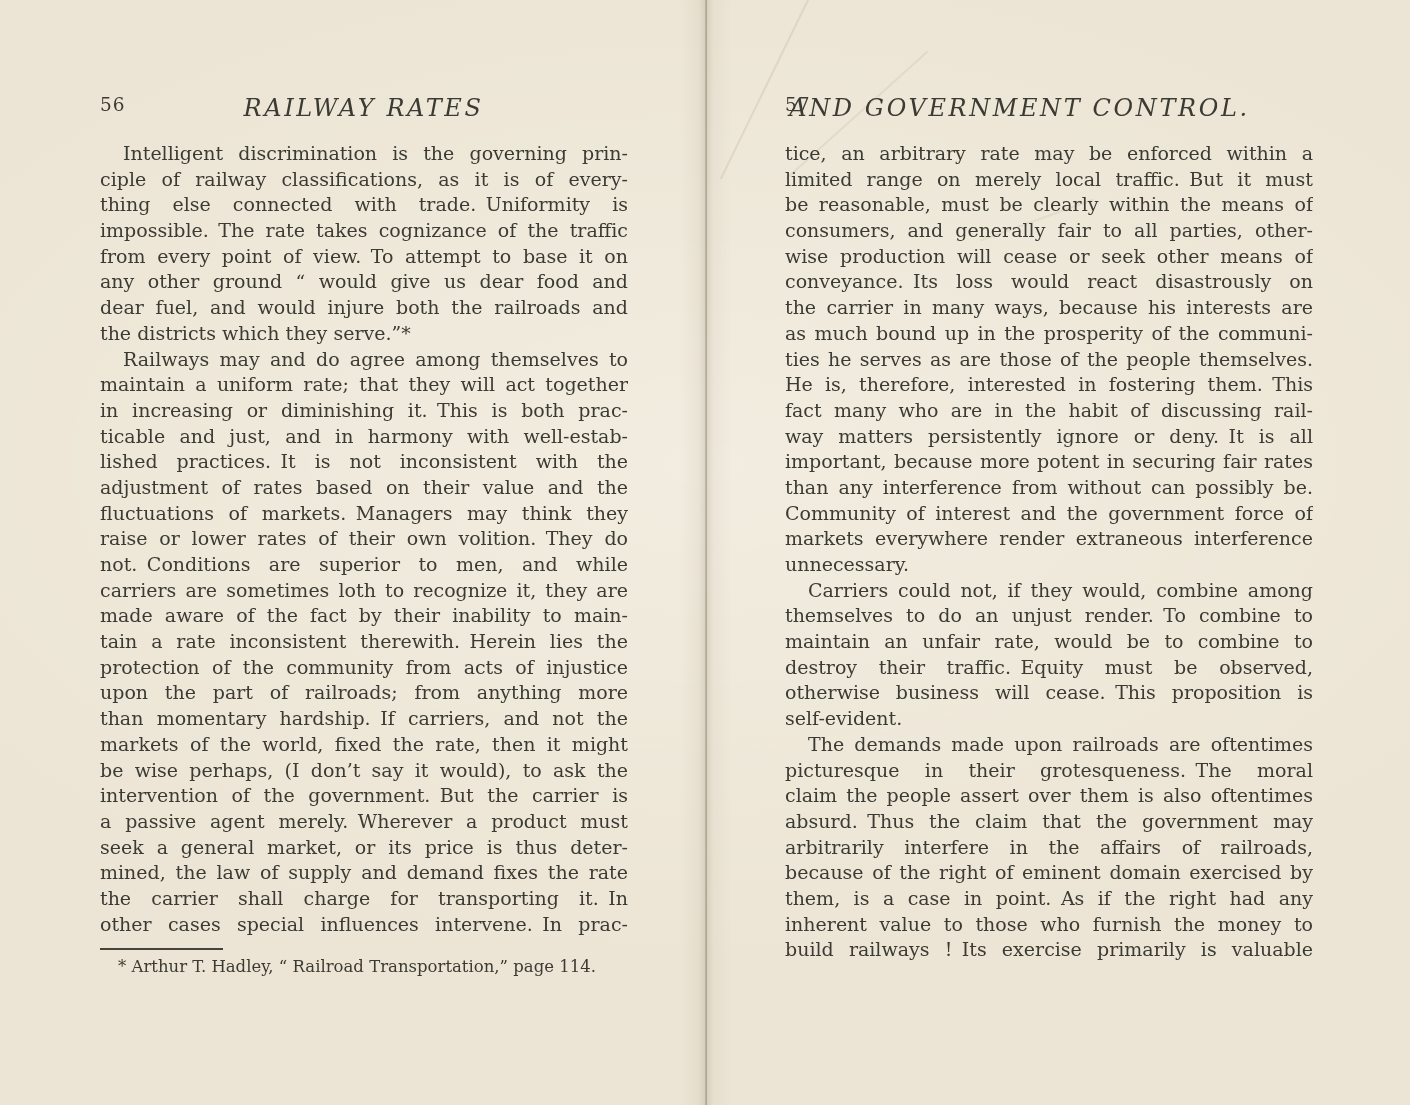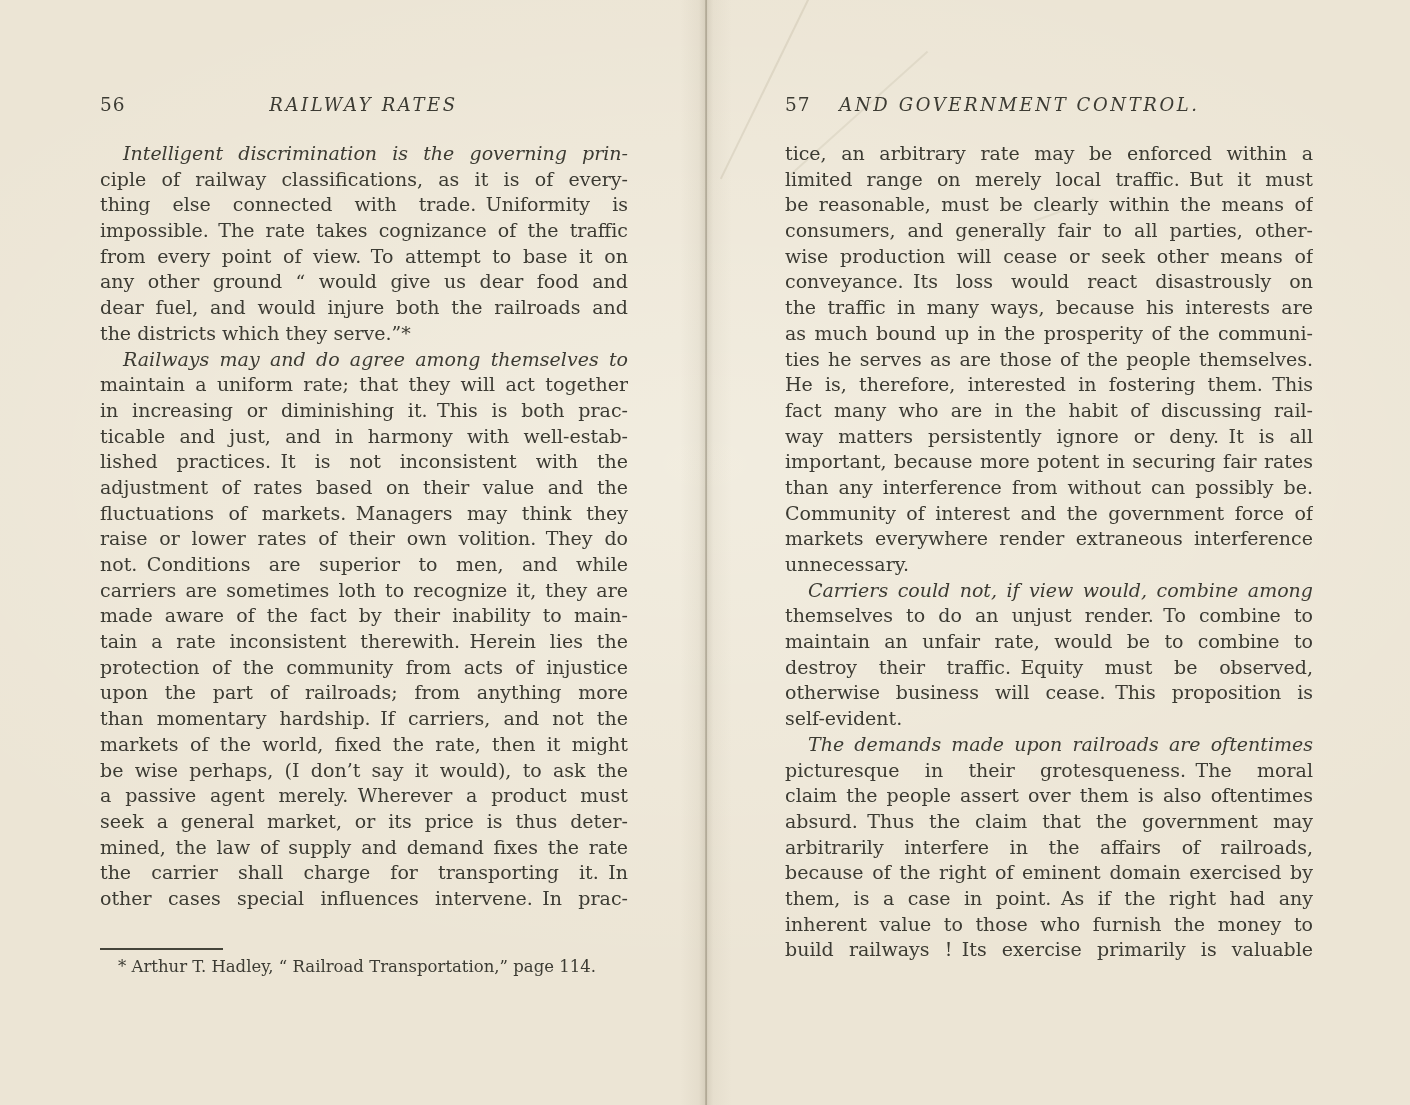--- a/index.html
+++ b/index.html
@@ -35,39 +35,39 @@
   .crease.c1 { left: 62px; top: -30px; width: 2px; height: 220px; background: rgba(142,130,100,0.16); transform: rotate(26deg); }
   .crease.c2 { left: 150px; top: 20px; width: 2px; height: 190px; background: rgba(142,130,100,0.13); transform: rotate(48deg); }
   .crease.c3 { left: 330px; top: 160px; width: 2px; height: 120px; background: rgba(142,130,100,0.10); transform: rotate(70deg); }
 
   .pagenum { position: absolute; top: 94px; font-size: 18.5px; letter-spacing: 1px; }
   .pagenum.num-left  { left: 100px; }
   .pagenum.num-right { left: 79px; width: 530px; text-align: left; }
 
   .runhead {
     position: absolute; top: 94px;
-    font-style: italic; font-size: 18px; letter-spacing: 2.6px;
+    font-style: italic; font-size: 24px; letter-spacing: 2.6px;
     text-align: center; white-space: nowrap;
   }
   .runhead.rh-left  { left: 100px; width: 527px; }
   .runhead.rh-right { left: 50px;  width: 527px; }
 
   .body-text {
     position: absolute; top: 141px;
     width: 528px;
     font-size: 19px; line-height: 25.7px;
   }
   .body-text.bt-left  { left: 100px; }
   .body-text.bt-right { left: 79px; }
 
   .line {
     height: 25.7px; overflow: hidden;
     text-align: justify; text-align-last: justify;
   }
-  .line.indent { padding-left: 23px; font-style: italic; }
+  .line.indent { padding-left: 23px; }
   .line.end { text-align-last: left; }
 
   .fnrule {
     position: absolute; left: 100px; top: 948px;
     width: 123px; height: 0;
     border-top: 2px solid #45443a;
   }
   .footnote {
     position: absolute; left: 100px; top: 956px;
     width: 528px; padding-left: 18px;
@@ -103,20 +103,21 @@
         <div class="line">raise or lower rates of their own volition. They do</div>
         <div class="line">not. Conditions are superior to men, and while</div>
         <div class="line">carriers are sometimes loth to recognize it, they are</div>
         <div class="line">made aware of the fact by their inability to main-</div>
         <div class="line">tain a rate inconsistent therewith. Herein lies the</div>
         <div class="line">protection of the community from acts of injustice</div>
         <div class="line">upon the part of railroads; from anything more</div>
         <div class="line">than momentary hardship. If carriers, and not the</div>
         <div class="line">markets of the world, fixed the rate, then it might</div>
         <div class="line">be wise perhaps, (I don’t say it would), to ask the</div>
+        <div class="line">intervention of the government. But the carrier is</div>
         <div class="line">a passive agent merely. Wherever a product must</div>
         <div class="line">seek a general market, or its price is thus deter-</div>
         <div class="line">mined, the law of supply and demand fixes the rate</div>
         <div class="line">the carrier shall charge for transporting it. In</div>
         <div class="line">other cases special influences intervene. In prac-</div>
       </div>
     <div class="fnrule"></div>
     <div class="footnote">* Arthur T. Hadley, “ Railroad Transportation,” page 114.</div>
   </div>
 
@@ -126,32 +127,32 @@
     <div class="crease c3"></div>
     <div class="runhead rh-right">AND GOVERNMENT CONTROL.</div>
     <span class="pagenum num-right">57</span>
     <div class="body-text bt-right">
         <div class="line">tice, an arbitrary rate may be enforced within a</div>
         <div class="line">limited range on merely local traffic. But it must</div>
         <div class="line">be reasonable, must be clearly within the means of</div>
         <div class="line">consumers, and generally fair to all parties, other-</div>
         <div class="line">wise production will cease or seek other means of</div>
         <div class="line">conveyance. Its loss would react disastrously on</div>
-        <div class="line">the traffic in many ways, because his interests are</div>
+        <div class="line">the carrier in many ways, because his interests are</div>
         <div class="line">as much bound up in the prosperity of the communi-</div>
         <div class="line">ties he serves as are those of the people themselves.</div>
         <div class="line">He is, therefore, interested in fostering them. This</div>
         <div class="line">fact many who are in the habit of discussing rail-</div>
         <div class="line">way matters persistently ignore or deny. It is all</div>
         <div class="line">important, because more potent in securing fair rates</div>
         <div class="line">than any interference from without can possibly be.</div>
         <div class="line">Community of interest and the government force of</div>
         <div class="line">markets everywhere render extraneous interference</div>
         <div class="line end">unnecessary.</div>
-        <div class="line indent">Carriers could not, if view would, combine among</div>
+        <div class="line indent">Carriers could not, if they would, combine among</div>
         <div class="line">themselves to do an unjust render. To combine to</div>
         <div class="line">maintain an unfair rate, would be to combine to</div>
         <div class="line">destroy their traffic. Equity must be observed,</div>
         <div class="line">otherwise business will cease. This proposition is</div>
         <div class="line end">self-evident.</div>
         <div class="line indent">The demands made upon railroads are oftentimes</div>
         <div class="line">picturesque in their grotesqueness. The moral</div>
         <div class="line">claim the people assert over them is also oftentimes</div>
         <div class="line">absurd. Thus the claim that the government may</div>
         <div class="line">arbitrarily interfere in the affairs of railroads,</div>

